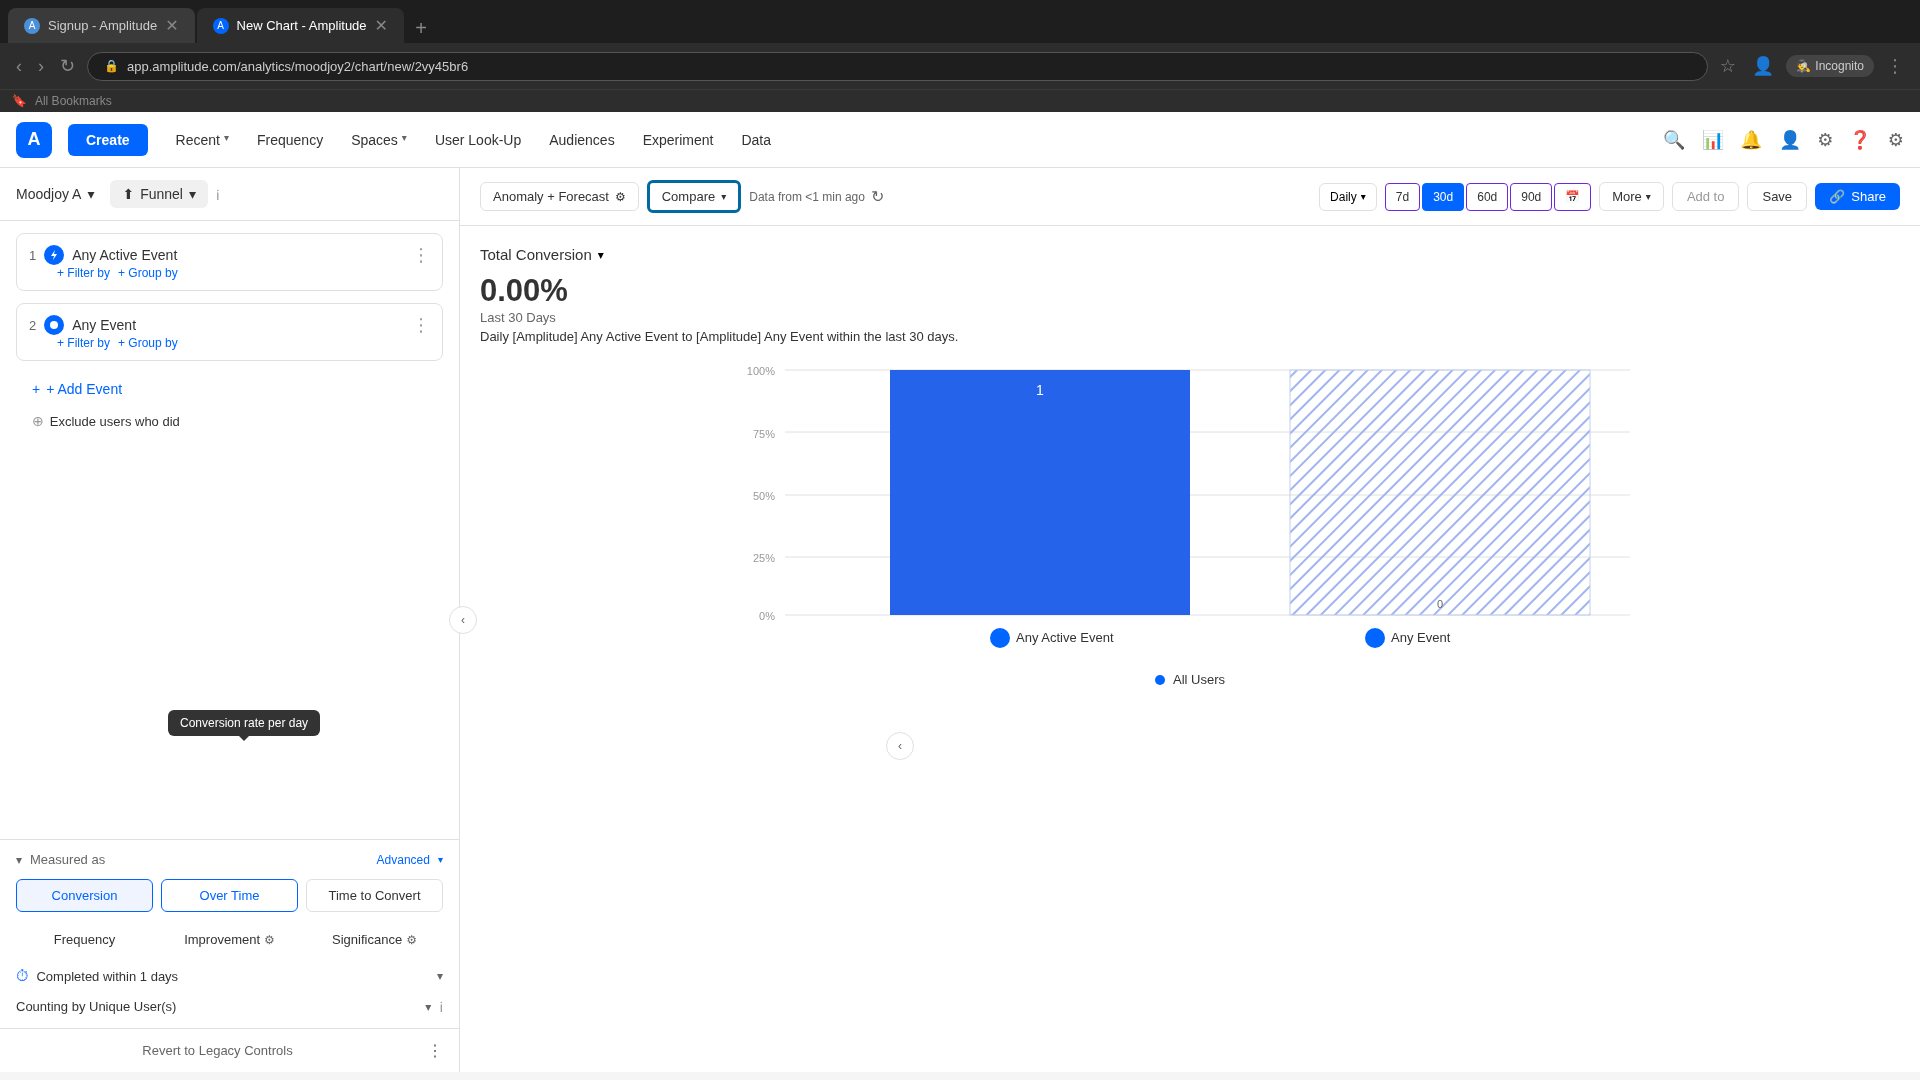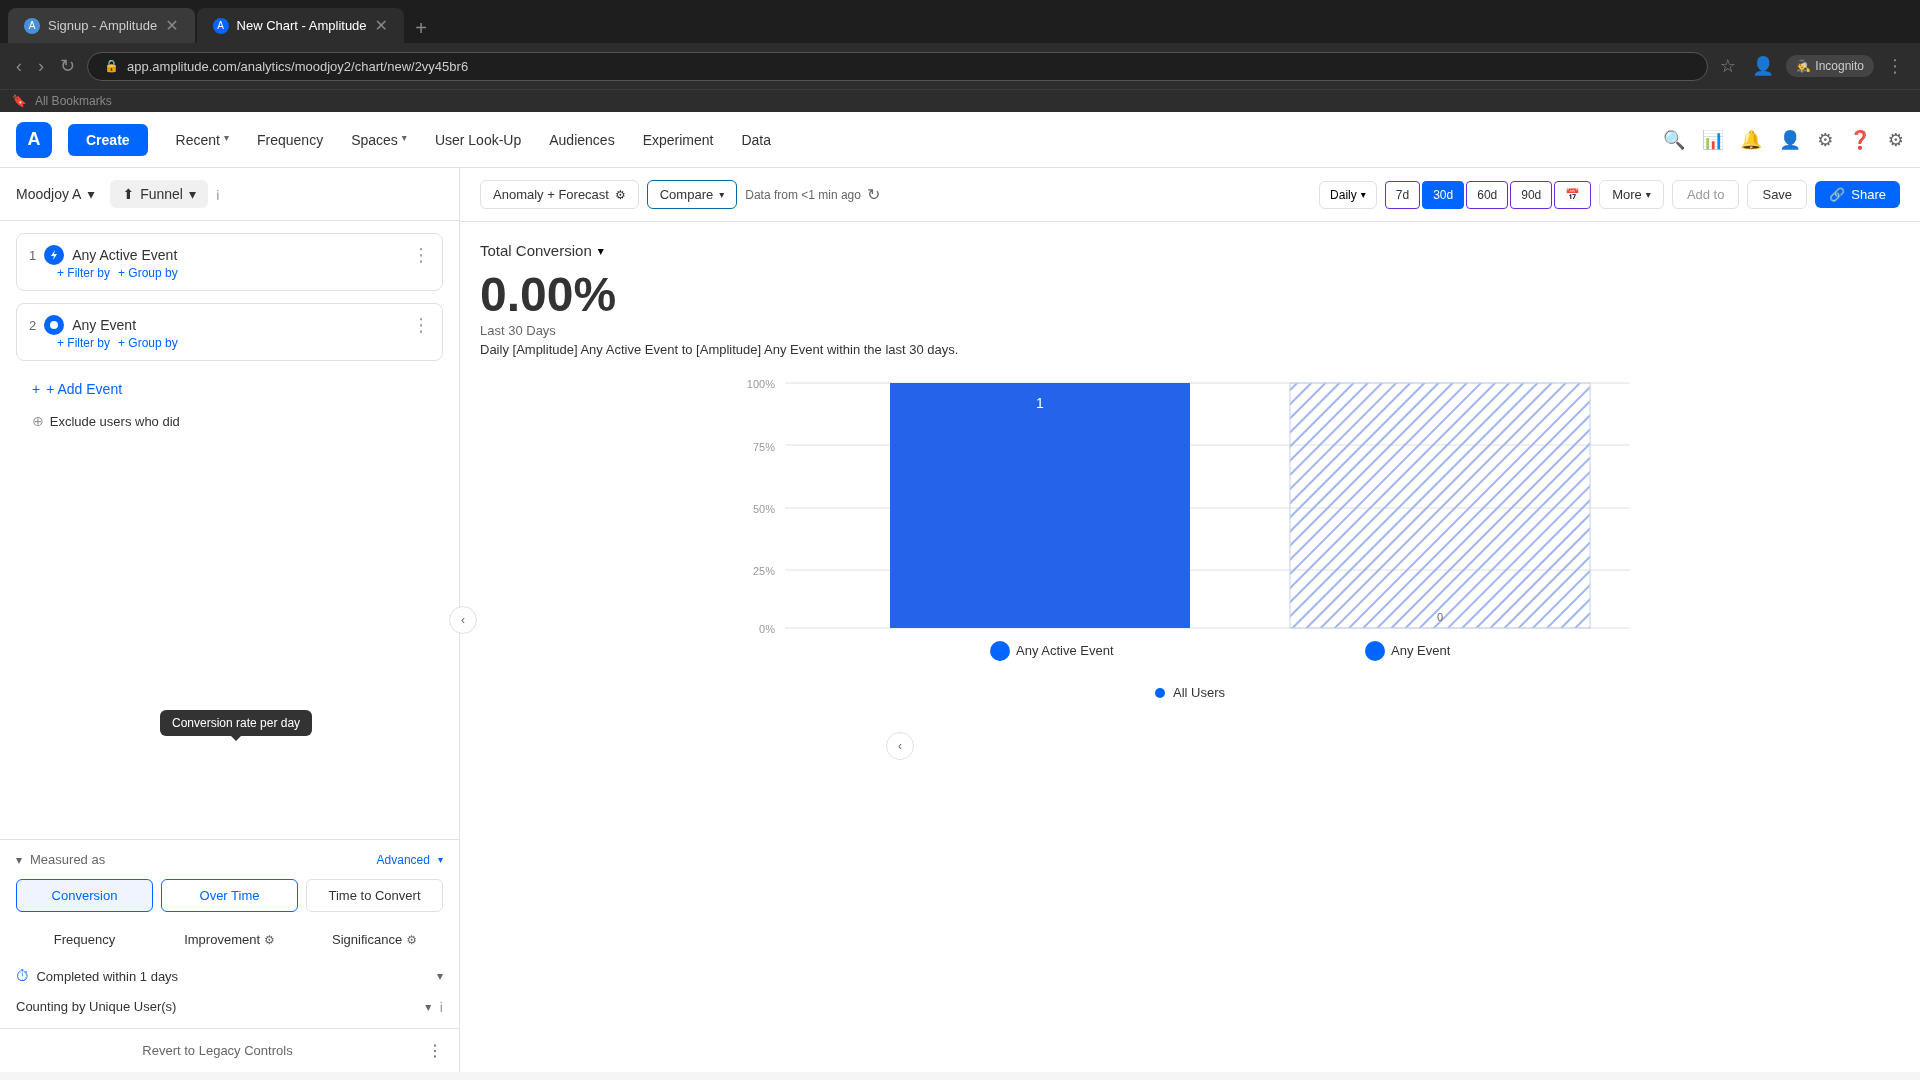--- a/index.html
+++ b/index.html
@@ -68,21 +68,21 @@
     .measured-header { display: flex; align-items: center; gap: 8px; margin-bottom: 12px; cursor: pointer; }
     .measured-label { font-size: 13px; color: #666; }
     .measured-options { display: grid; grid-template-columns: 1fr 1fr 1fr; gap: 8px; margin-bottom: 12px; }
     .measure-btn { border: 1px solid #e0e0e0; border-radius: 6px; padding: 8px; font-size: 13px; color: #333; cursor: pointer; background: white; text-align: center; }
     .measure-btn.active { border-color: #0066ff; color: #0066ff; background: #f0f4ff; }
     .measure-btn.hover-active { border-color: #0066ff; color: #0066ff; }
     .measure-row2 { display: grid; grid-template-columns: 1fr 1fr 1fr; gap: 8px; }
     .measure-btn2 { border: none; padding: 8px; font-size: 13px; color: #333; cursor: pointer; background: none; text-align: center; display: flex; align-items: center; justify-content: center; gap: 4px; }
 
     
-    .tooltip { position: absolute; background: #333; color: white; padding: 6px 12px; border-radius: 6px; font-size: 12px; white-space: nowrap; z-index: 100; top: 542px; left: 160px; }
+    .tooltip { position: absolute; background: #333; color: white; padding: 6px 12px; border-radius: 6px; font-size: 12px; white-space: nowrap; z-index: 100; top: 542px; left: 168px; }
     .tooltip::after { content: ''; position: absolute; bottom: -5px; left: 50%; transform: translateX(-50%); border: 5px solid transparent; border-bottom: none; border-top-color: #333; }
 
     
     .completed-section { border-top: 1px solid #e0e0e0; padding: 12px 16px; }
     .completed-row { display: flex; align-items: center; gap: 8px; cursor: pointer; }
     .completed-icon { color: #0066ff; font-size: 16px; }
     .completed-label { font-size: 13px; color: #333; flex: 1; }
     .completed-chevron { color: #666; font-size: 12px; }
     .counting-row { display: flex; align-items: center; gap: 8px; margin-top: 12px; cursor: pointer; }
     .counting-label { font-size: 13px; color: #333; flex: 1; }
@@ -94,40 +94,40 @@
 
     
     .collapse-btn { position: absolute; right: -18px; top: 50%; transform: translateY(-50%); width: 28px; height: 28px; background: white; border: 1px solid #e0e0e0; border-radius: 50%; display: flex; align-items: center; justify-content: center; cursor: pointer; z-index: 10; color: #666; font-size: 12px; }
 
     
     .right-panel { flex: 1; display: flex; flex-direction: column; background: #c4b5fd; overflow: hidden; }
 
     
     .chart-toolbar { display: flex; align-items: center; padding: 12px 20px; gap: 8px; background: white; border-bottom: 1px solid #e0e0e0; }
     .anomaly-btn { display: flex; align-items: center; gap: 6px; border: 1px solid #e0e0e0; border-radius: 6px; padding: 6px 12px; font-size: 13px; cursor: pointer; background: white; color: #333; }
-    .compare-btn { display: flex; align-items: center; gap: 6px; border: 1px solid #0369a1; border-radius: 6px; padding: 6px 12px; font-size: 13px; cursor: pointer; background: white; color: #333; }
+    .compare-btn { display: flex; align-items: center; gap: 6px; border: 3px solid #0369a1; border-radius: 6px; padding: 6px 12px; font-size: 13px; cursor: pointer; background: white; color: #333; }
     .data-from { font-size: 12px; color: #666; display: flex; align-items: center; gap: 6px; }
     .refresh-btn { color: #666; cursor: pointer; font-size: 16px; }
     .toolbar-right { margin-left: auto; display: flex; align-items: center; gap: 8px; }
     .time-range-group { display: flex; align-items: center; gap: 2px; }
     .time-btn { border: 1px solid #6d28d9; background: white; padding: 6px 10px; font-size: 12px; cursor: pointer; color: #333; border-radius: 4px; }
     .time-btn.active { background: #0066ff; color: white; border-color: #0066ff; }
     .more-btn { display: flex; align-items: center; gap: 4px; border: 1px solid #e0e0e0; border-radius: 6px; padding: 6px 12px; font-size: 13px; cursor: pointer; background: white; color: #333; }
     .add-to-btn { border: 1px solid #e0e0e0; border-radius: 6px; padding: 6px 14px; font-size: 13px; cursor: pointer; background: white; color: #999; }
     .save-btn { border: 1px solid #e0e0e0; border-radius: 6px; padding: 6px 14px; font-size: 13px; cursor: pointer; background: white; color: #333; }
     .share-btn { background: #0066ff; color: white; border: none; border-radius: 6px; padding: 6px 14px; font-size: 13px; cursor: pointer; display: flex; align-items: center; gap: 6px; }
 
     
     .daily-selector { display: flex; align-items: center; gap: 4px; border: 1px solid #e0e0e0; border-radius: 6px; padding: 6px 10px; font-size: 12px; cursor: pointer; background: white; }
 
     
     .chart-area { flex: 1; background: white; padding: 20px; overflow: hidden; margin: 0; }
     .metric-selector { display: flex; align-items: center; gap: 6px; cursor: pointer; margin-bottom: 12px; }
     .metric-label { font-size: 15px; color: #333; }
-    .metric-value { font-size: 48px; font-weight: 700; color: #333; line-height: 1; margin-bottom: 4px; }
+    .metric-value { font-size: 31px; font-weight: 700; color: #333; line-height: 1; margin-bottom: 4px; }
     .metric-period { font-size: 13px; color: #666; margin-bottom: 4px; }
     .metric-desc { font-size: 13px; color: #666; margin-bottom: 16px; }
     .metric-desc span { color: #333; font-weight: 500; }
 
     .chart-container { width: 100%; height: 300px; position: relative; }
 
     
     .y-axis-label { font-size: 11px; fill: #999; }
     
     .bar-solid { fill: #2563eb; }

